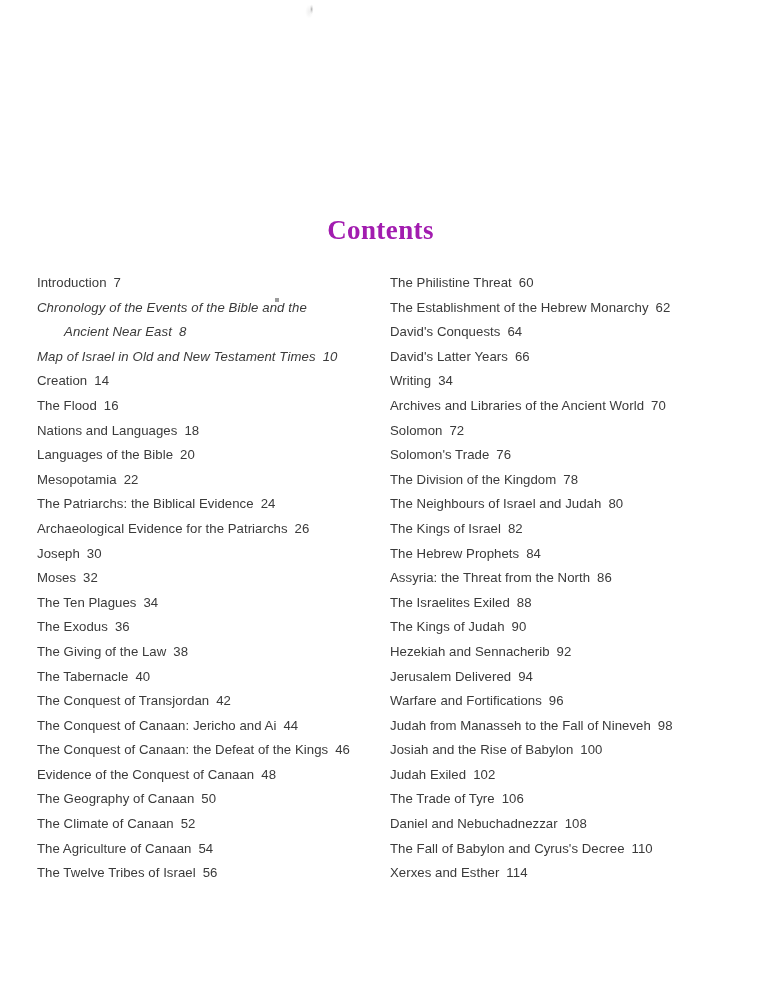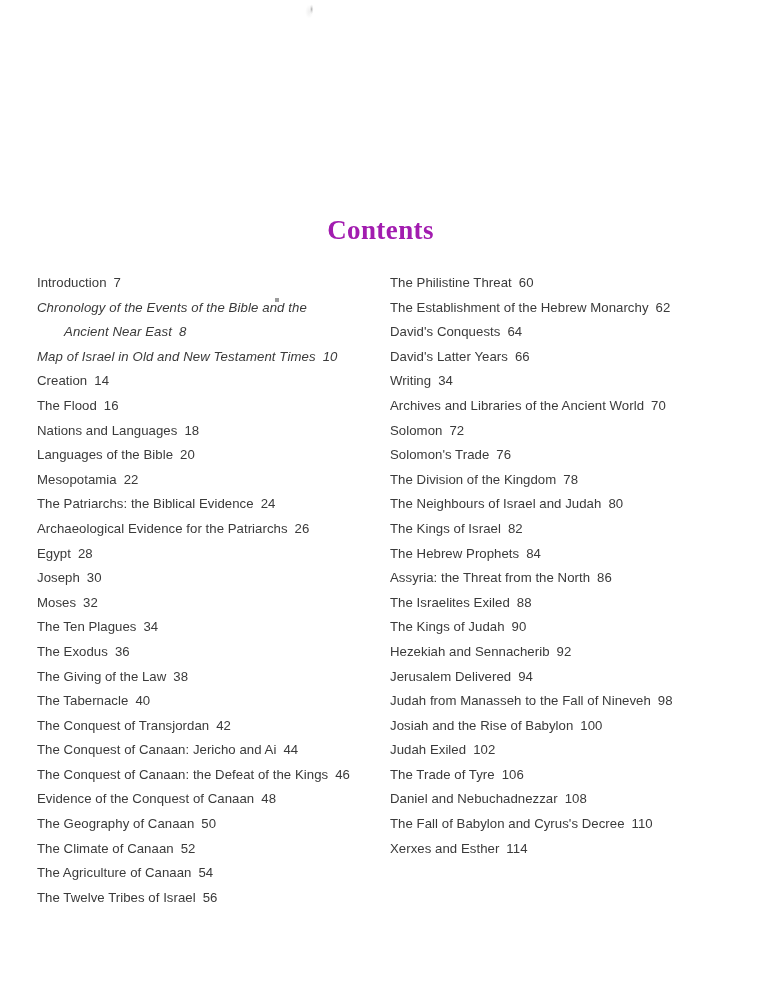--- a/index.html
+++ b/index.html
@@ -114,21 +114,20 @@
         <div class="toc-entry italic no-page"><span class="entry-title">Chronology of the Events of the Bible and the</span></div>
         <div class="toc-entry italic indent"><span class="entry-title">Ancient Near East</span><span class="entry-page">8</span></div>
         <div class="toc-entry italic"><span class="entry-title">Map of Israel in Old and New Testament Times</span><span class="entry-page">10</span></div>
         <div class="toc-entry"><span class="entry-title">Creation</span><span class="entry-page">14</span></div>
         <div class="toc-entry"><span class="entry-title">The Flood</span><span class="entry-page">16</span></div>
         <div class="toc-entry"><span class="entry-title">Nations and Languages</span><span class="entry-page">18</span></div>
         <div class="toc-entry"><span class="entry-title">Languages of the Bible</span><span class="entry-page">20</span></div>
         <div class="toc-entry"><span class="entry-title">Mesopotamia</span><span class="entry-page">22</span></div>
         <div class="toc-entry"><span class="entry-title">The Patriarchs: the Biblical Evidence</span><span class="entry-page">24</span></div>
         <div class="toc-entry"><span class="entry-title">Archaeological Evidence for the Patriarchs</span><span class="entry-page">26</span></div>
-        <div class="toc-entry"><span class="entry-title">Egypt</span><span class="entry-page">28</span></div>
         <div class="toc-entry"><span class="entry-title">Joseph</span><span class="entry-page">30</span></div>
         <div class="toc-entry"><span class="entry-title">Moses</span><span class="entry-page">32</span></div>
         <div class="toc-entry"><span class="entry-title">The Ten Plagues</span><span class="entry-page">34</span></div>
         <div class="toc-entry"><span class="entry-title">The Exodus</span><span class="entry-page">36</span></div>
         <div class="toc-entry"><span class="entry-title">The Giving of the Law</span><span class="entry-page">38</span></div>
         <div class="toc-entry"><span class="entry-title">The Tabernacle</span><span class="entry-page">40</span></div>
         <div class="toc-entry"><span class="entry-title">The Conquest of Transjordan</span><span class="entry-page">42</span></div>
         <div class="toc-entry"><span class="entry-title">The Conquest of Canaan: Jericho and Ai</span><span class="entry-page">44</span></div>
         <div class="toc-entry"><span class="entry-title">The Conquest of Canaan: the Defeat of the Kings</span><span class="entry-page">46</span></div>
         <div class="toc-entry"><span class="entry-title">Evidence of the Conquest of Canaan</span><span class="entry-page">48</span></div>
@@ -148,20 +147,21 @@
         <div class="toc-entry"><span class="entry-title">Solomon's Trade</span><span class="entry-page">76</span></div>
         <div class="toc-entry"><span class="entry-title">The Division of the Kingdom</span><span class="entry-page">78</span></div>
         <div class="toc-entry"><span class="entry-title">The Neighbours of Israel and Judah</span><span class="entry-page">80</span></div>
         <div class="toc-entry"><span class="entry-title">The Kings of Israel</span><span class="entry-page">82</span></div>
         <div class="toc-entry"><span class="entry-title">The Hebrew Prophets</span><span class="entry-page">84</span></div>
         <div class="toc-entry"><span class="entry-title">Assyria: the Threat from the North</span><span class="entry-page">86</span></div>
         <div class="toc-entry"><span class="entry-title">The Israelites Exiled</span><span class="entry-page">88</span></div>
         <div class="toc-entry"><span class="entry-title">The Kings of Judah</span><span class="entry-page">90</span></div>
         <div class="toc-entry"><span class="entry-title">Hezekiah and Sennacherib</span><span class="entry-page">92</span></div>
         <div class="toc-entry"><span class="entry-title">Jerusalem Delivered</span><span class="entry-page">94</span></div>
+        <div class="toc-entry"><span class="entry-title">Warfare and Fortifications</span><span class="entry-page">96</span></div>
         <div class="toc-entry"><span class="entry-title">Judah from Manasseh to the Fall of Nineveh</span><span class="entry-page">98</span></div>
         <div class="toc-entry"><span class="entry-title">Josiah and the Rise of Babylon</span><span class="entry-page">100</span></div>
         <div class="toc-entry"><span class="entry-title">Judah Exiled</span><span class="entry-page">102</span></div>
         <div class="toc-entry"><span class="entry-title">The Trade of Tyre</span><span class="entry-page">106</span></div>
         <div class="toc-entry"><span class="entry-title">Daniel and Nebuchadnezzar</span><span class="entry-page">108</span></div>
         <div class="toc-entry"><span class="entry-title">The Fall of Babylon and Cyrus's Decree</span><span class="entry-page">110</span></div>
         <div class="toc-entry"><span class="entry-title">Xerxes and Esther</span><span class="entry-page">114</span></div>
       </div>
   </div>
 

